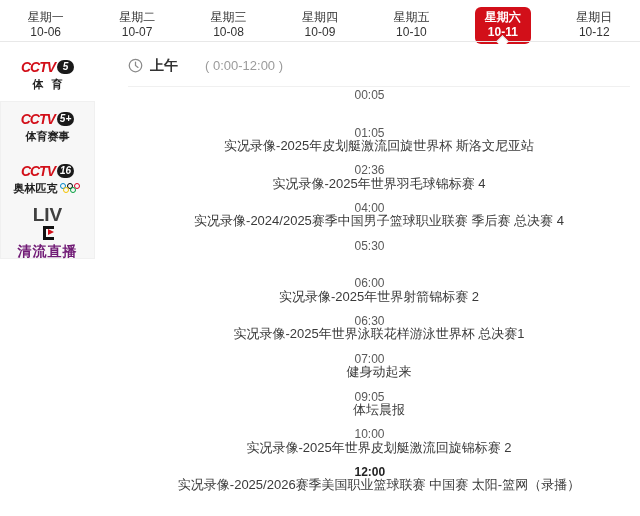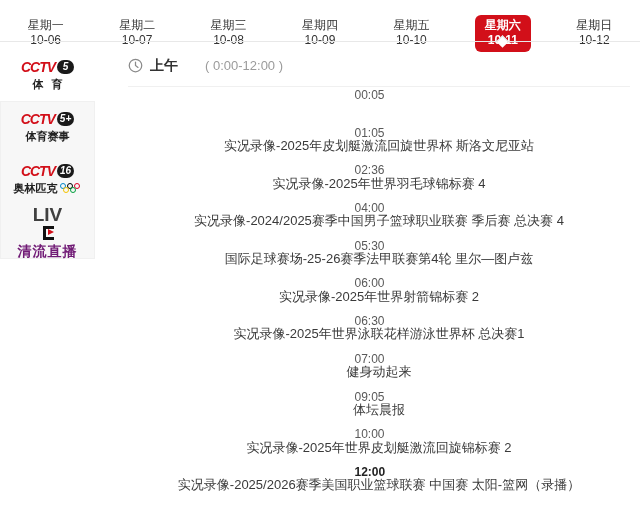--- a/index.html
+++ b/index.html
@@ -1,21 +1,21 @@
 <!DOCTYPE html>
 <html><head>
 <meta charset="utf-8">
 <style>
   * { margin: 0; padding: 0; box-sizing: border-box; }
   html, body { width: 640px; height: 516px; overflow: hidden; background: #fff; }
   body { font-family: "Liberation Sans", "DejaVu Sans", sans-serif; position: relative; }
   .page { position: absolute; inset: 0; background: #fff; }
 
   
-  .day-tabs { position: absolute; top: 12px; left: 0; width: 640px; height: 42px; display: flex; }
+  .day-tabs { position: absolute; top: 4px; left: 0; width: 640px; height: 42px; display: flex; }
   .day-tab { flex: 1 1 0; display: flex; justify-content: center; align-items: flex-start; padding-top: 3px; cursor: pointer; }
   .pill { text-align: center; padding: 3px 10px 4px; border-radius: 6px; color: #333; }
   .pill .day { font-size: 12px; line-height: 15px; }
   .pill .date { font-size: 12px; line-height: 15px; }
   .day-tab.selected .pill { background: #d20f19; color: #fff; font-weight: 700; }
   .tabs-divider { position: absolute; top: 41px; left: 0; width: 640px; height: 1px; background: #e8e8e8; }
   .tab-caret { position: absolute; top: 37px; width: 9px; height: 9px; background: #fff;
                border-left: 1px solid #ddd; border-top: 1px solid #ddd; transform: rotate(45deg); z-index: 2; }
 
   
@@ -178,21 +178,20 @@
         <div class="prow">
           <span class="time">01:05</span>
           <span class="title">实况录像-2025年世界羽毛球锦标赛 4</span>
         </div>
         <div class="prow">
           <span class="time">02:36</span>
           <span class="title">实况录像-2024/2025赛季中国男子篮球职业联赛 季后赛 总决赛 4</span>
         </div>
         <div class="prow">
           <span class="time">04:00</span>
-          <span class="title">国际足球赛场-25-26赛季法甲联赛第4轮 里尔—图卢兹</span>
         </div>
         <div class="prow">
           <span class="time">05:30</span>
           <span class="title">实况录像-2025年世界射箭锦标赛 2</span>
         </div>
         <div class="prow">
           <span class="time">06:00</span>
           <span class="title">实况录像-2025年世界泳联花样游泳世界杯 总决赛1</span>
         </div>
         <div class="prow">

